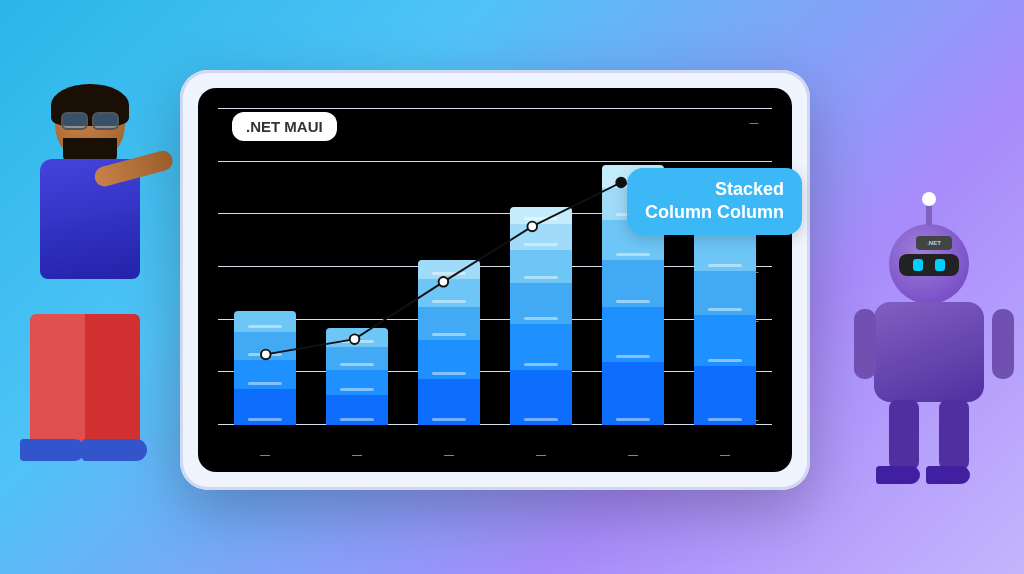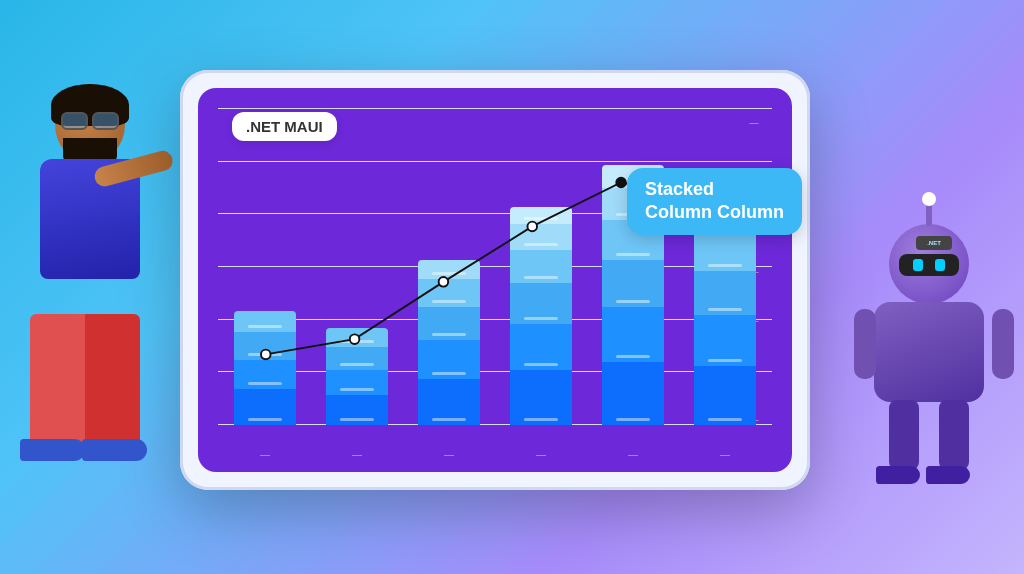--- a/index.html
+++ b/index.html
@@ -28,21 +28,21 @@
       height: 420px;
       background: #f0f4ff;
       border-radius: 28px;
       box-shadow: 0 20px 60px rgba(0,0,0,0.25), inset 0 0 0 3px #d0d8f0;
       overflow: hidden;
     }
 
     .tablet-inner {
       position: absolute;
       inset: 18px;
-      background: #6d28d9;
+      background: #000000;
       border-radius: 18px;
       display: flex;
       flex-direction: column;
       padding: 20px 20px 12px 20px;
     }
 
     
     .net-maui-label {
       position: absolute;
       top: 24px;
@@ -64,21 +64,21 @@
       right: -10px;
       background: #3bb8f5;
       border-radius: 16px;
       padding: 10px 18px;
       font-size: 18px;
       font-weight: 700;
       color: white;
       box-shadow: 0 4px 16px rgba(0,0,0,0.18);
       z-index: 20;
       line-height: 1.3;
-      text-align: left;
+      text-align: right;
     }
 
     
     .chart-area {
       flex: 1;
       display: flex;
       flex-direction: column;
       position: relative;
     }
 

